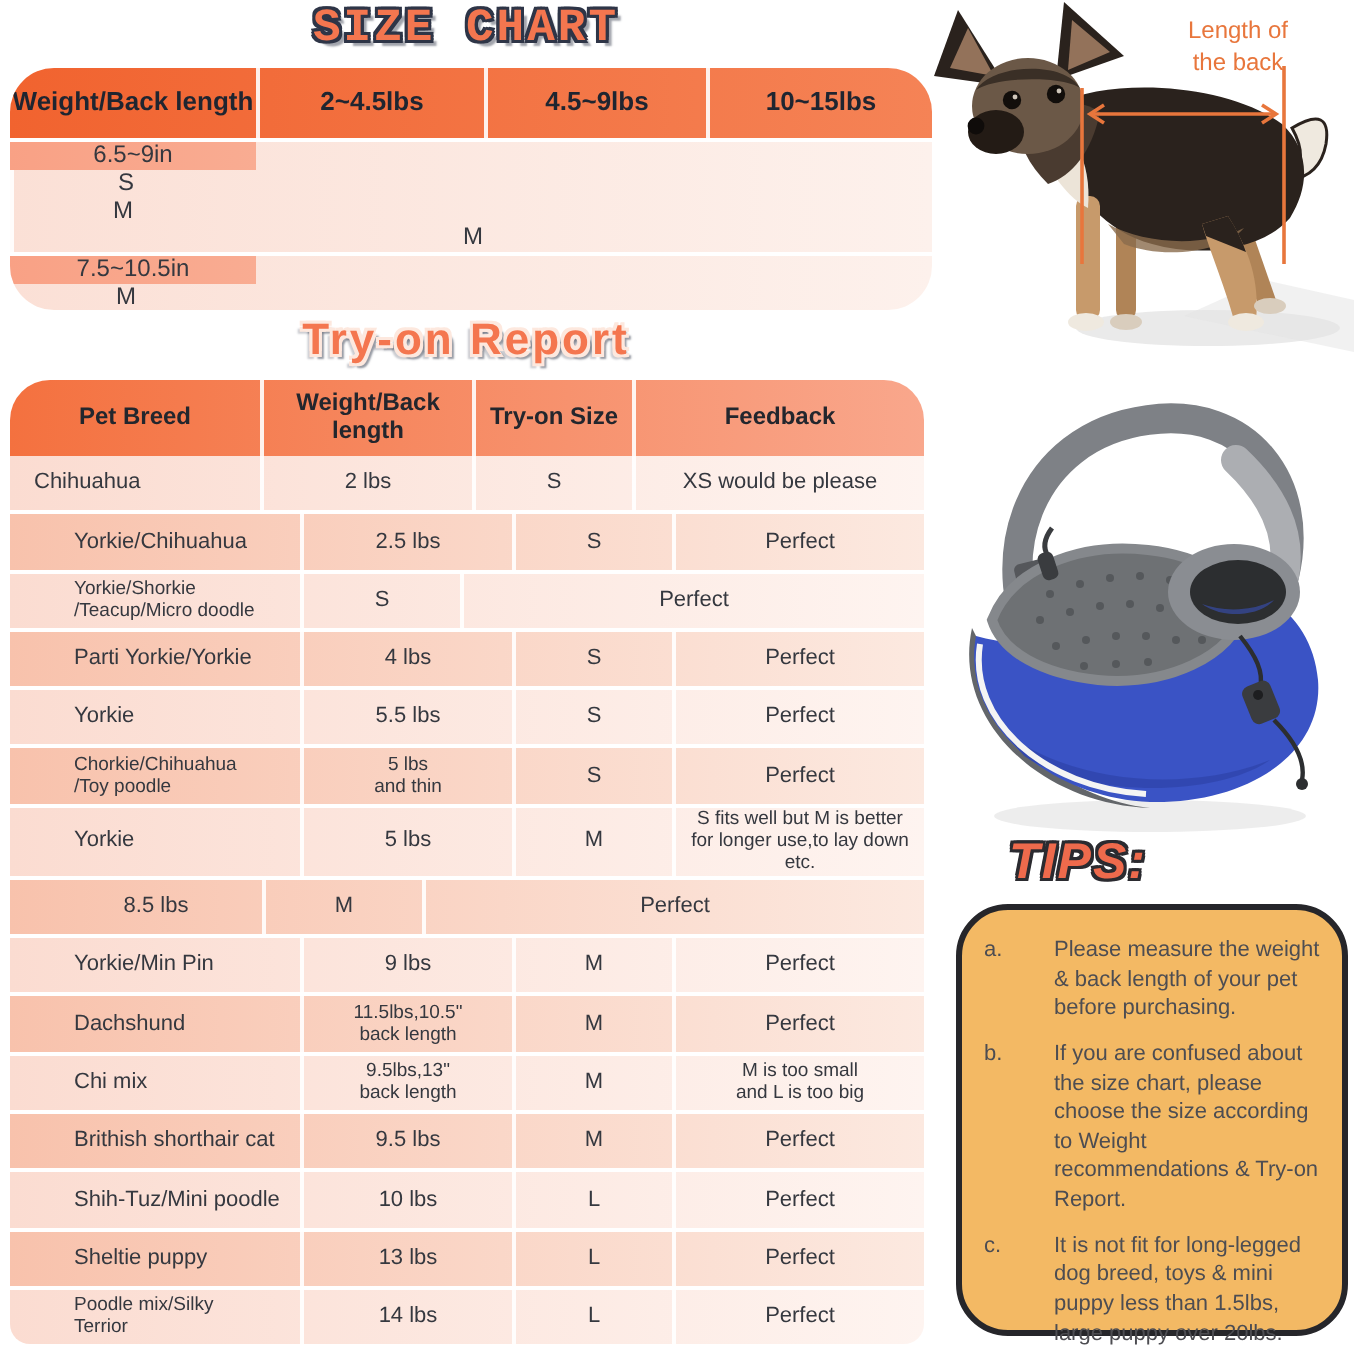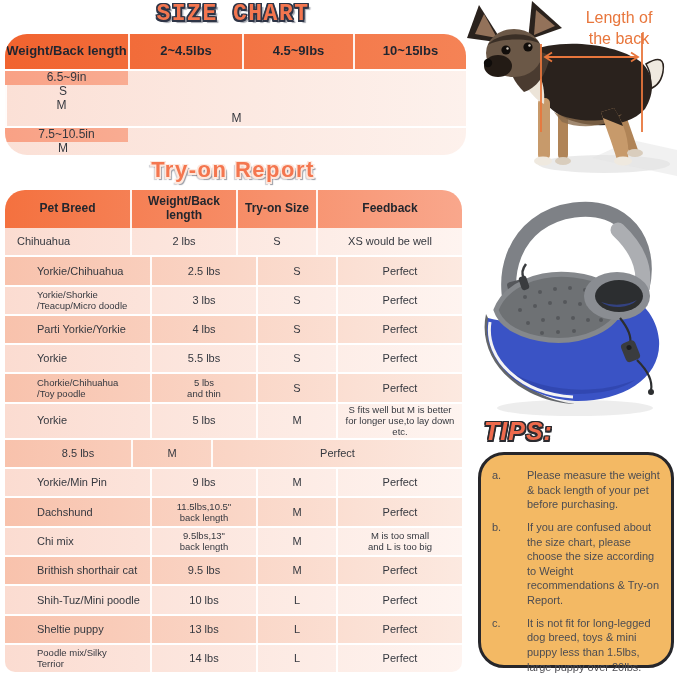--- a/index.html
+++ b/index.html
@@ -24,21 +24,21 @@
   }
   .size-title  { top:1px;  font-size:23px;font-family:Liberation Mono, monospace; }
   .tryon-title { top:157px; font-size:22px;
     text-shadow:
       -1.5px -1.5px 0 #fde8de, 1.5px -1.5px 0 #fde8de,
       -1.5px  1.5px 0 #fde8de, 1.5px  1.5px 0 #fde8de,
       2.5px 2.5px 1px rgba(46,53,71,.5),
       -2.5px 2.5px 1px rgba(46,53,71,.25);
   }
   .tips-title {
-    position:absolute; left:484px; top:417px; width:110px; text-align:left;
+    position:absolute; left:484px; top:417px; width:110px; text-align:center;
     font-weight:bold; font-style:italic; font-size:25px; color:#EE6A4C; letter-spacing:1px;
     text-shadow:
       -1.5px -1.5px 0 #2b2b30, 1.5px -1.5px 0 #2b2b30,
       -1.5px  1.5px 0 #2b2b30, 1.5px  1.5px 0 #2b2b30,
       0 -1.5px 0 #2b2b30, 0 1.5px 0 #2b2b30,
       -1.5px 0 0 #2b2b30, 1.5px 0 0 #2b2b30;
   }
 
   
   .dtable { position:absolute; display:flex; flex-direction:column; overflow:hidden; }
@@ -82,21 +82,21 @@
   .tryon .trow + .trow { border-top:2px solid #ffffff;padding-left:20px; }
   .tryon .trow:nth-child(odd)  { background:linear-gradient(90deg,#FBDCD1,#FEF4F0); }
   .tryon .trow:nth-child(even) { background:linear-gradient(90deg,#F8C2AC,#FCE9E0); }
   .tryon .dcell { font-size:11px; }
   .tryon .dcell.two { font-size:9.5px; line-height:1.2; }
 
   
   .dog-wrap { position:absolute; left:462px; top:0; width:217px; height:176px; }
   .measure-note {
     position:absolute; left:563px; top:8px; width:112px; text-align:center;
-    color:#E8763C; font-size:16px; line-height:1.3; white-space:pre-line;
+    color:#E8763C; font-size:12px; line-height:1.3; white-space:pre-line;
   }
 
   
   .bag-wrap { position:absolute; left:470px; top:192px; width:205px; height:230px; }
 
   
   .tips-box {
     position:absolute; left:478px; top:452px; width:196px; height:216px;
     background:#F3B964; border:3px solid #26262A; border-radius:26px;
     padding:13px 8px 8px 11px;
@@ -200,32 +200,31 @@
     <div class="dcell c0">Pet Breed</div>
     <div class="dcell c1">Weight/Back length</div>
     <div class="dcell c2">Try-on Size</div>
     <div class="dcell c3">Feedback</div>
   </div>
   <div id="tryon-body" style="display:flex;flex-direction:column;flex:1;">
       <div class="trow">
         <div class="dcell c0">Chihuahua</div>
         <div class="dcell c1">2 lbs</div>
         <div class="dcell c2">S</div>
-        <div class="dcell c3">XS would be well</div>
+        <div class="dcell c3">XS would be please</div>
       </div>
       <div class="trow">
         <div class="dcell c0">Yorkie/Chihuahua</div>
         <div class="dcell c1">2.5 lbs</div>
         <div class="dcell c2">S</div>
         <div class="dcell c3">Perfect</div>
       </div>
       <div class="trow">
         <div class="dcell c0 two">Yorkie/Shorkie
 /Teacup/Micro doodle</div>
-        <div class="dcell c1">3 lbs</div>
         <div class="dcell c2">S</div>
         <div class="dcell c3">Perfect</div>
       </div>
       <div class="trow">
         <div class="dcell c0">Parti Yorkie/Yorkie</div>
         <div class="dcell c1">4 lbs</div>
         <div class="dcell c2">S</div>
         <div class="dcell c3">Perfect</div>
       </div>
       <div class="trow">

